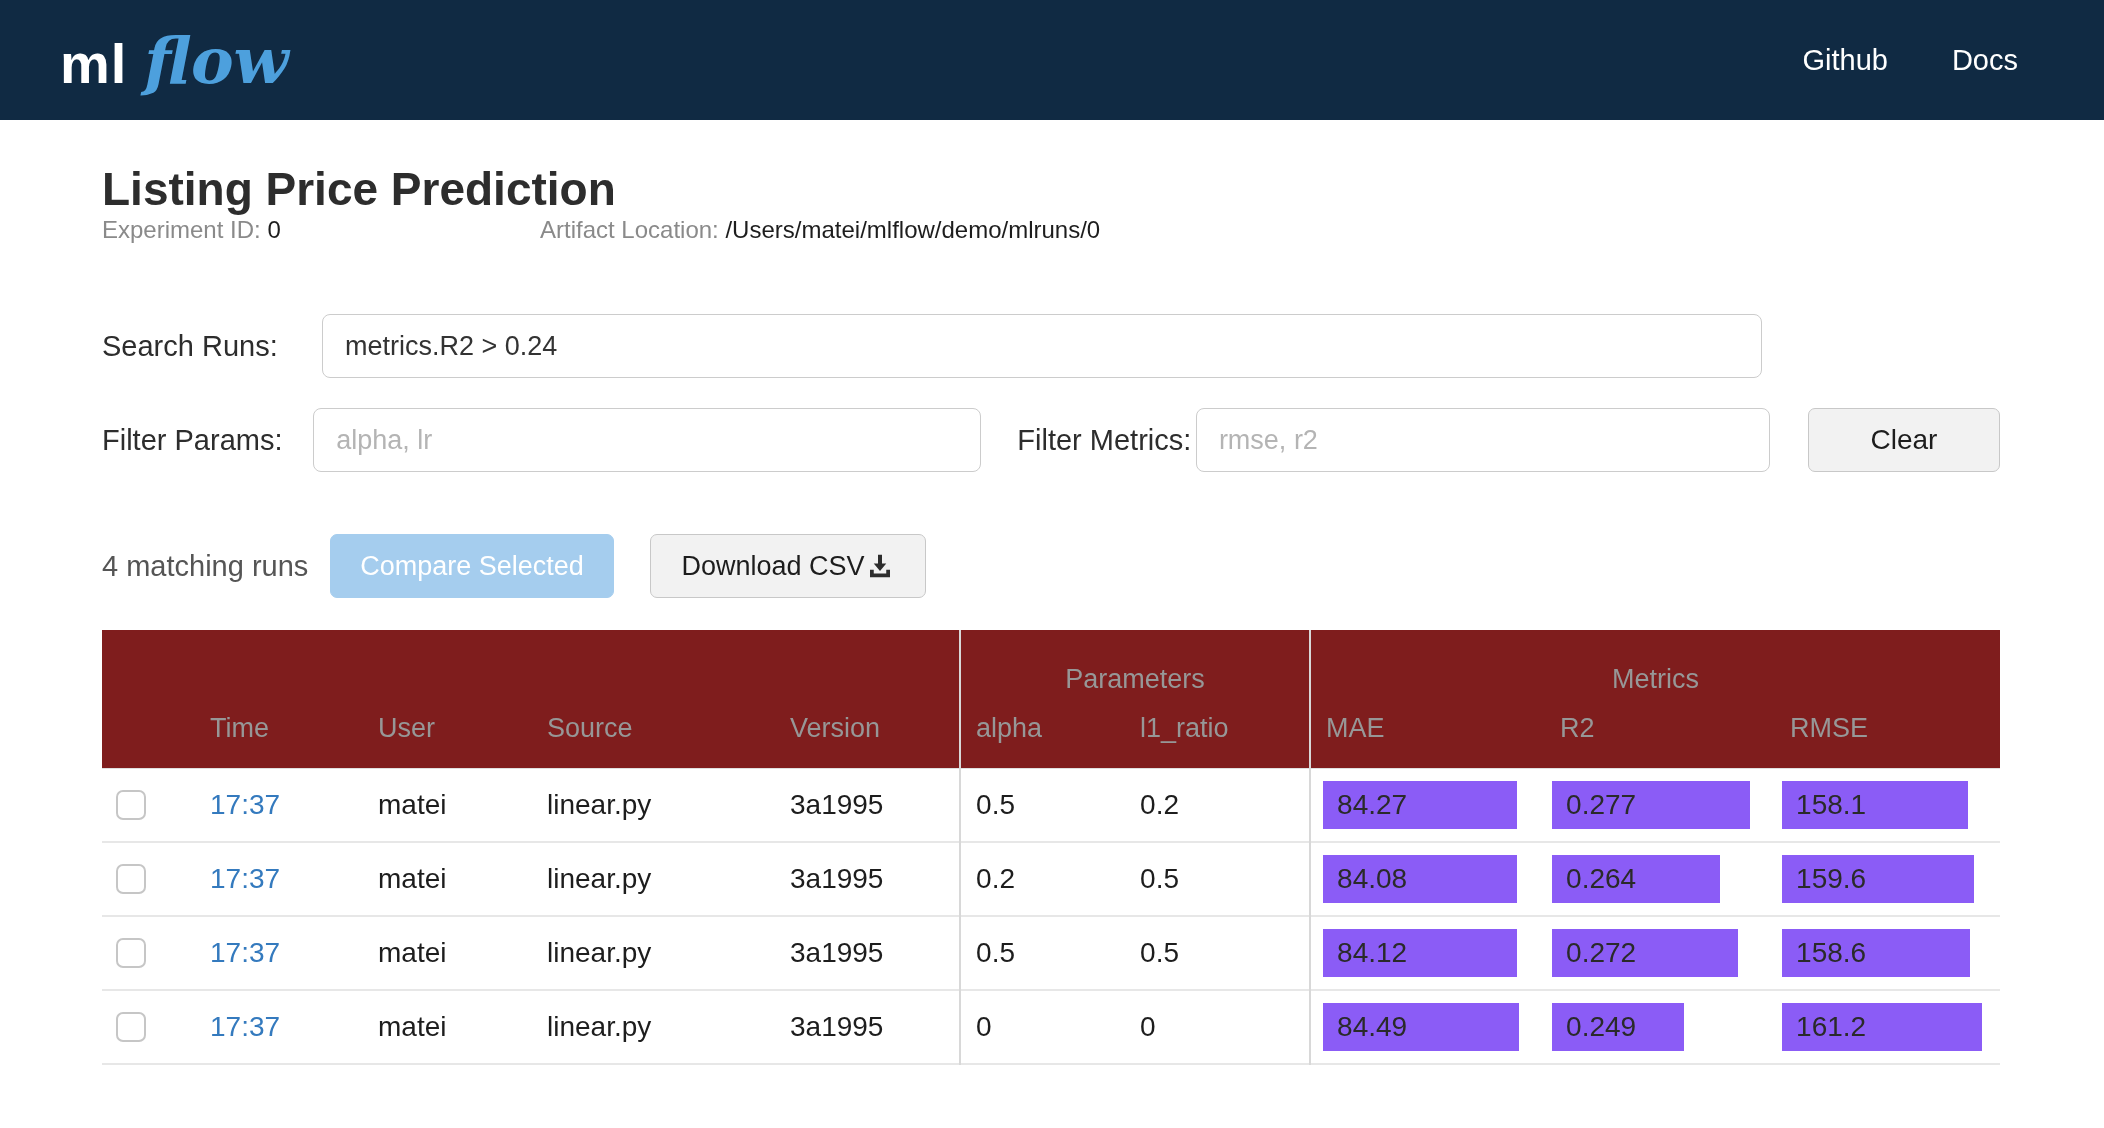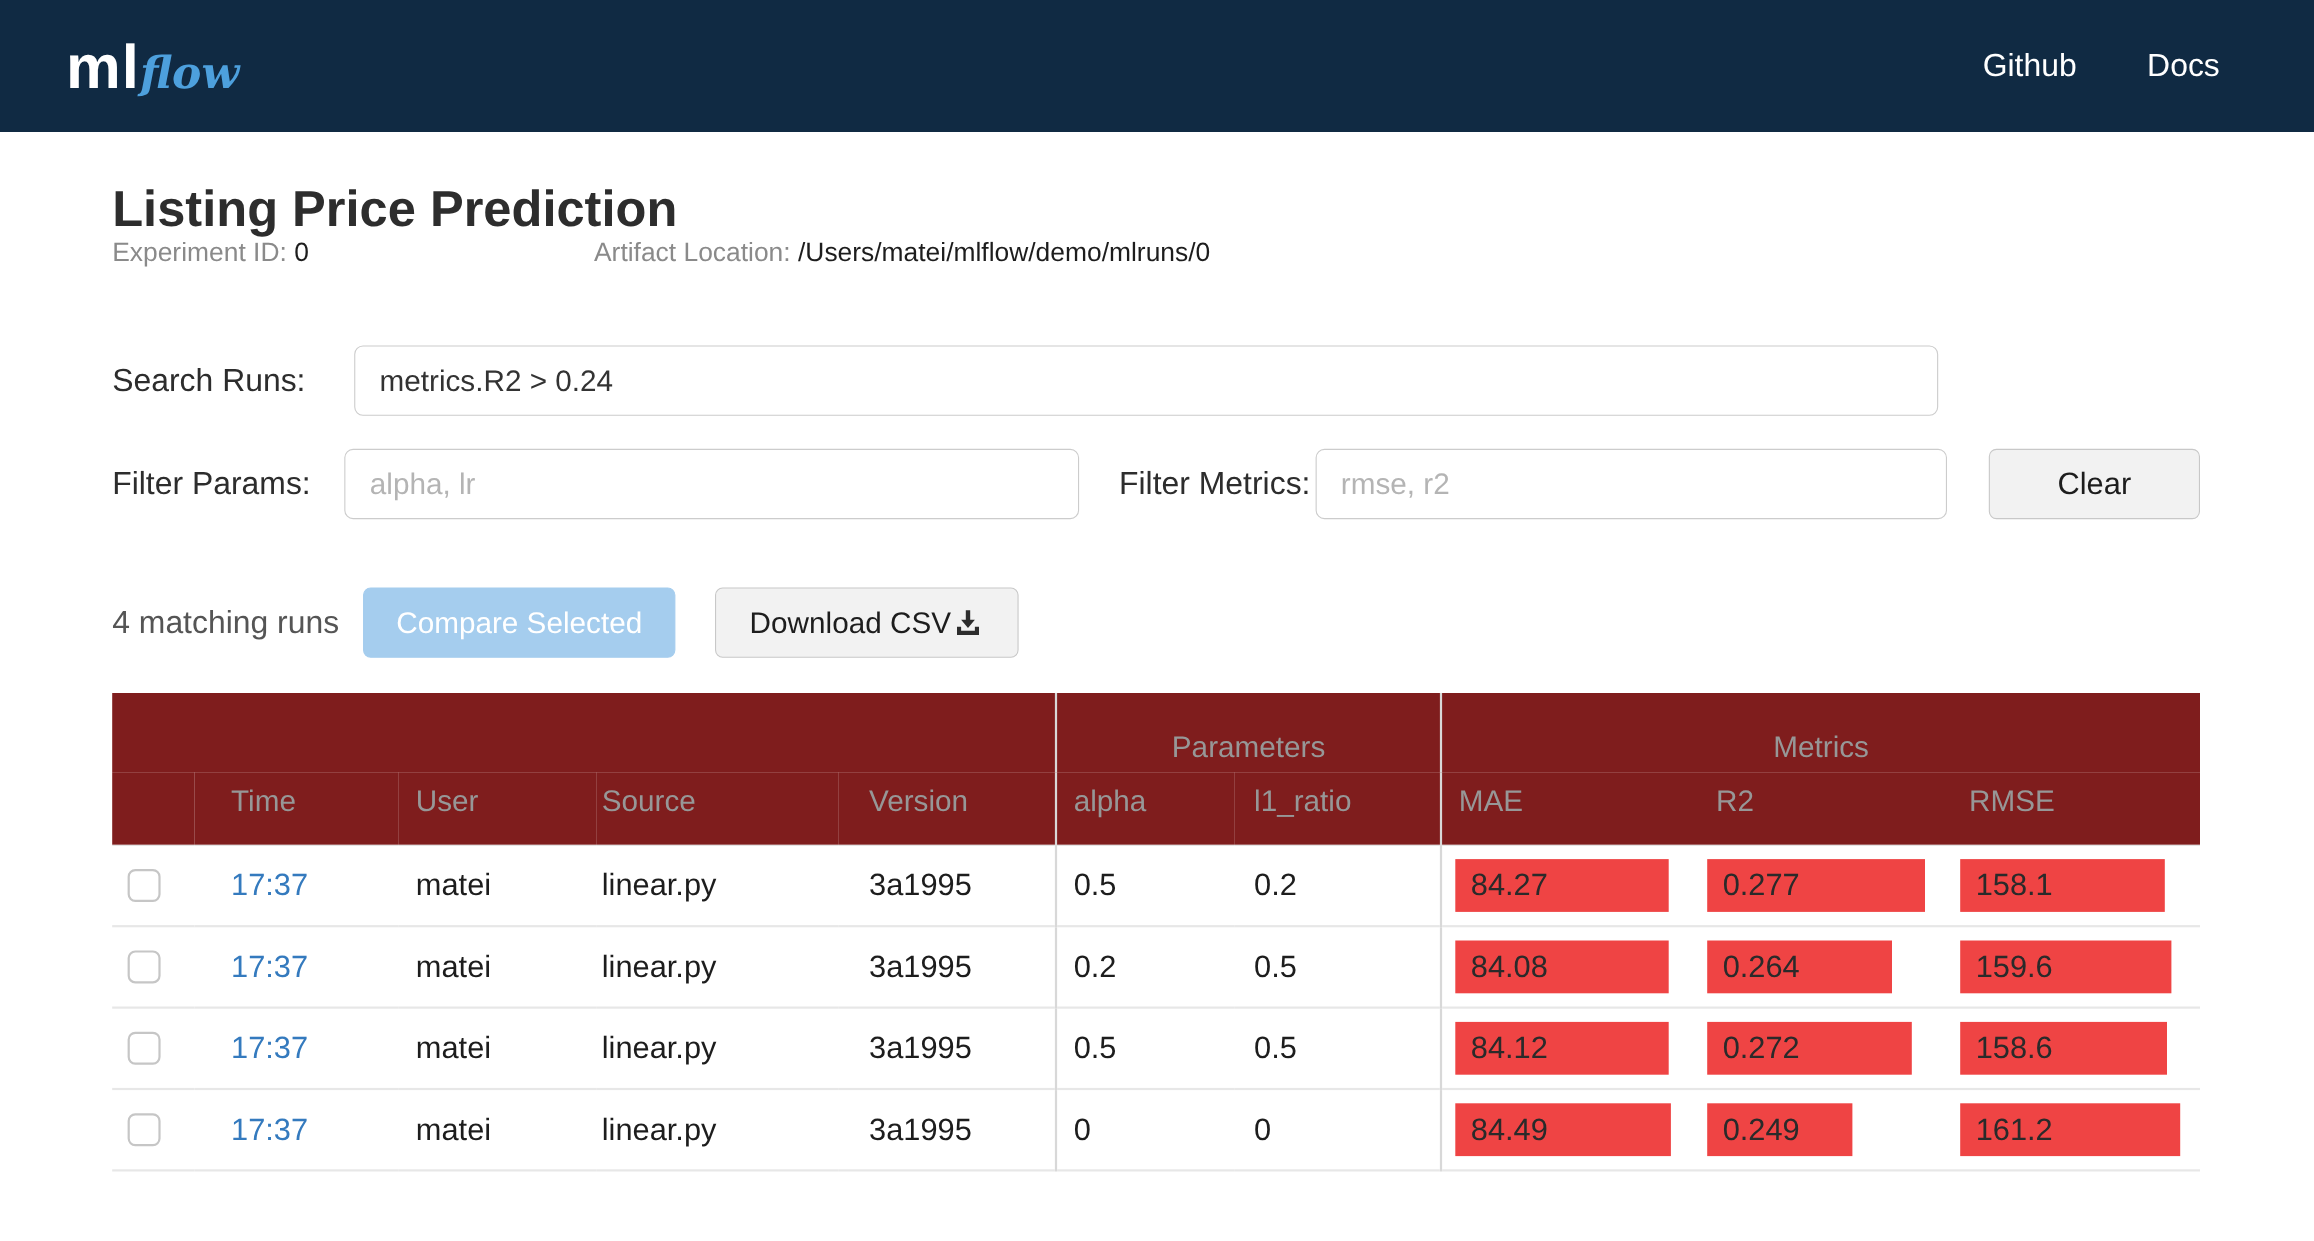--- a/index.html
+++ b/index.html
@@ -10,22 +10,22 @@
   }
 
   
   .navbar {
     height:120px; background:#102a43; display:flex; align-items:center;
     justify-content:space-between; padding:0 86px 0 60px;
   }
   .brand { display:flex; align-items:baseline; cursor:pointer; }
   .brand-ml { color:#fff; font-size:56px; font-weight:700; letter-spacing:1px; }
   .brand-flow {
-    color:#4da0dd; font-size:40px; font-weight:700; font-style:italic;
-    font-family:"DejaVu Serif", serif; margin-left:0;
+    color:#4da0dd; font-size:64px; font-weight:700; font-style:italic;
+    font-family:"DejaVu Serif", serif; margin-left:17px;
   }
   .nav-links { display:flex; gap:64px; }
   .nav-link { color:#fff; font-size:29px; cursor:pointer; text-decoration:none; }
 
   
   .content { padding:0 104px 0 102px; }
 
   .page-title { margin-top:42px; font-size:46px; font-weight:700; color:#2d2d2d; }
 
   .exp-row { display:flex; font-size:24px; }
@@ -99,21 +99,21 @@
   .pad-bar { padding-left:12px; }
 
   .run-check {
     appearance:none; -webkit-appearance:none; width:30px; height:30px;
     border:2px solid #c6c6c6; border-radius:7px; background:#fff;
     margin-left:14px; cursor:pointer; display:block;
   }
   .time-link { color:#347abe; text-decoration:none; cursor:pointer; }
 
   .metric-bar {
-    background:#ef4444; height:48px; display:flex; align-items:center;
+    background:#8b5cf6; height:48px; display:flex; align-items:center;
     padding-left:14px; font-size:28px; color:#2a2a2a;
   }
 </style>
 </head>
 <body>
 
 <div class="page">
 
   <div class="navbar">
     <div class="brand">

